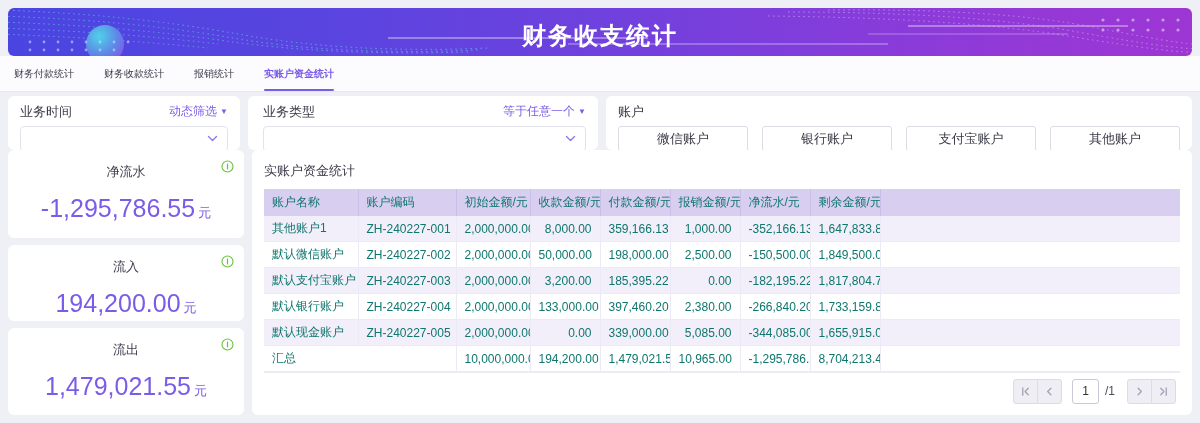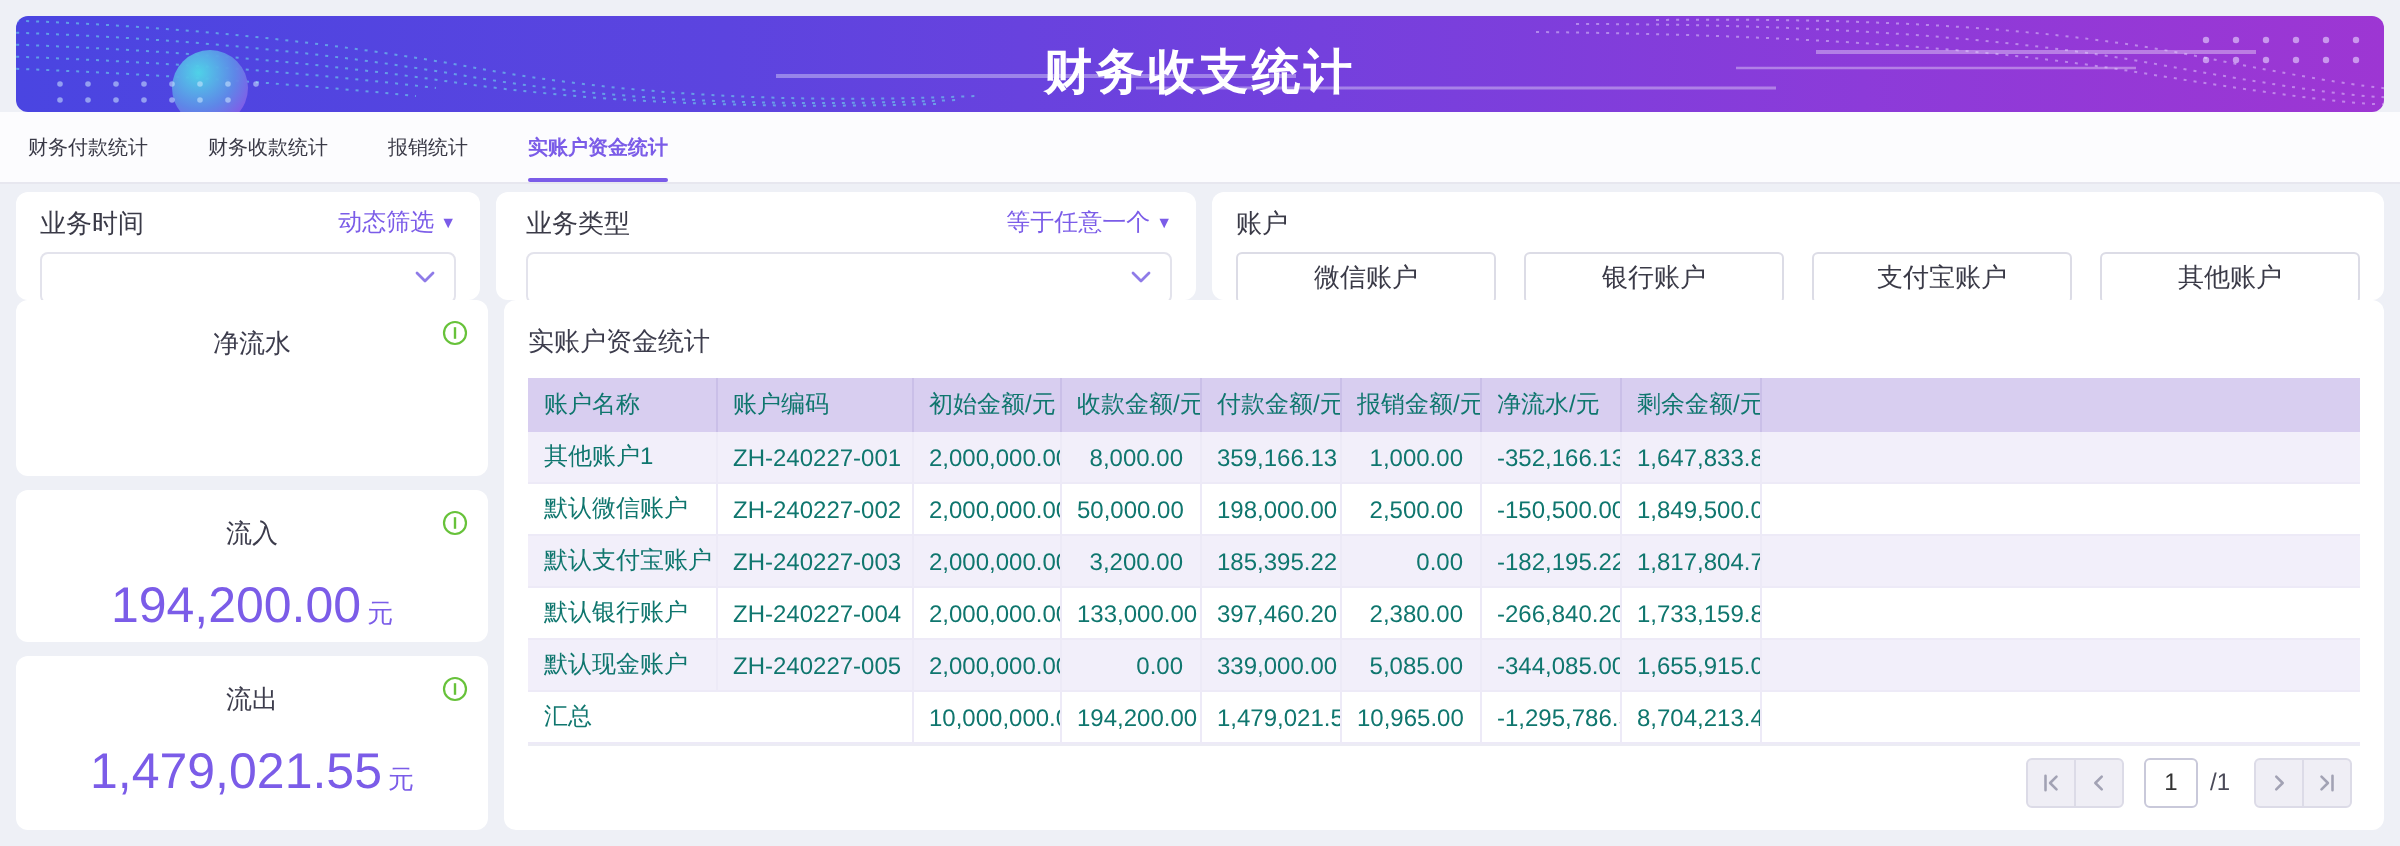--- a/index.html
+++ b/index.html
@@ -227,20 +227,21 @@
 </div>
 
 <div class="content">
   <div class="stats-col">
       <div class="stat-card net">
         <div class="stat-title">净流水</div>
         <svg class="info-icon" viewBox="0 0 13 13">
           <circle cx="6.5" cy="6.5" r="5.5" fill="none" stroke="#67c23a" stroke-width="1.1"></circle>
           <line x1="6.5" y1="3.6" x2="6.5" y2="9.4" stroke="#67c23a" stroke-width="1.2"></line>
         </svg>
+        <div class="stat-value"><span>-1,295,786.55</span><span class="stat-unit">元</span></div>
       </div>
       <div class="stat-card inflow">
         <div class="stat-title">流入</div>
         <svg class="info-icon" viewBox="0 0 13 13">
           <circle cx="6.5" cy="6.5" r="5.5" fill="none" stroke="#67c23a" stroke-width="1.1"></circle>
           <line x1="6.5" y1="3.6" x2="6.5" y2="9.4" stroke="#67c23a" stroke-width="1.2"></line>
         </svg>
         <div class="stat-value"><span>194,200.00</span><span class="stat-unit">元</span></div>
       </div>
       <div class="stat-card outflow">

